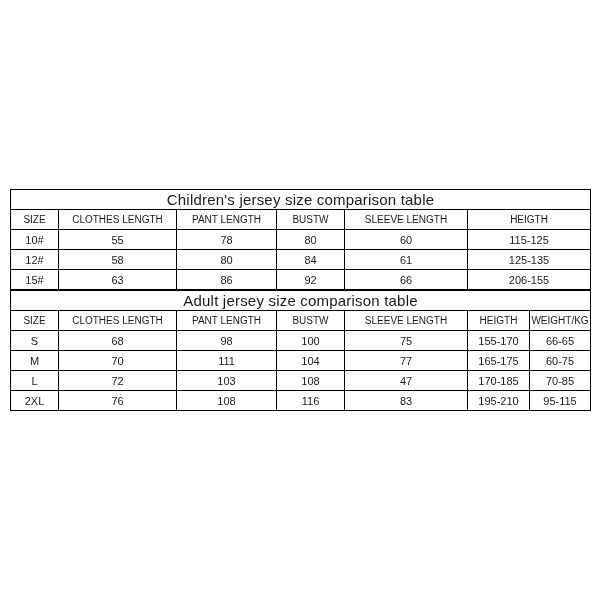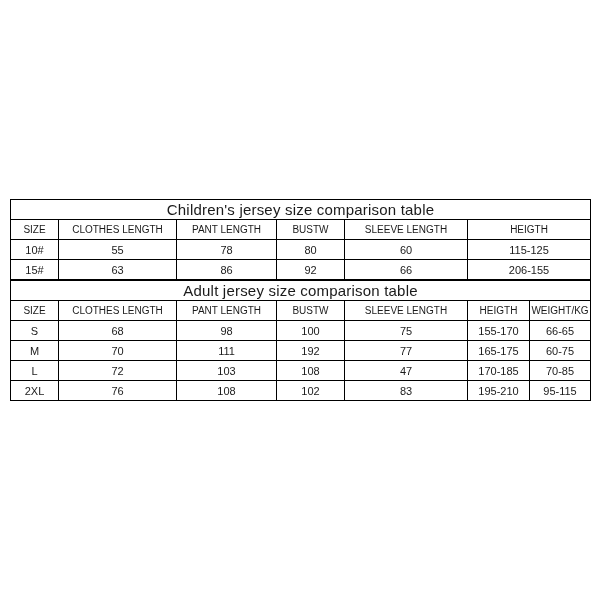--- a/index.html
+++ b/index.html
@@ -101,20 +101,28 @@
         </tr>
         <tr>
           <td>10#</td>
           <td>55</td>
           <td>78</td>
           <td>80</td>
           <td>60</td>
           <td>115-125</td>
         </tr>
         <tr>
+          <td>12#</td>
+          <td>58</td>
+          <td>80</td>
+          <td>84</td>
+          <td>61</td>
+          <td>125-135</td>
+        </tr>
+        <tr>
           <td>15#</td>
           <td>63</td>
           <td>86</td>
           <td>92</td>
           <td>66</td>
           <td>206-155</td>
         </tr>
       </tbody>
     </table>
 
@@ -147,39 +155,39 @@
           <td>98</td>
           <td>100</td>
           <td>75</td>
           <td>155-170</td>
           <td>66-65</td>
         </tr>
         <tr>
           <td>M</td>
           <td>70</td>
           <td>111</td>
-          <td>192</td>
+          <td>104</td>
           <td>77</td>
           <td>165-175</td>
           <td>60-75</td>
         </tr>
         <tr>
           <td>L</td>
           <td>72</td>
           <td>103</td>
           <td>108</td>
           <td>47</td>
           <td>170-185</td>
           <td>70-85</td>
         </tr>
         <tr>
           <td>2XL</td>
           <td>76</td>
           <td>108</td>
-          <td>102</td>
+          <td>116</td>
           <td>83</td>
           <td>195-210</td>
           <td>95-115</td>
         </tr>
       </tbody>
     </table>
 
   </div>
 </div>
 

